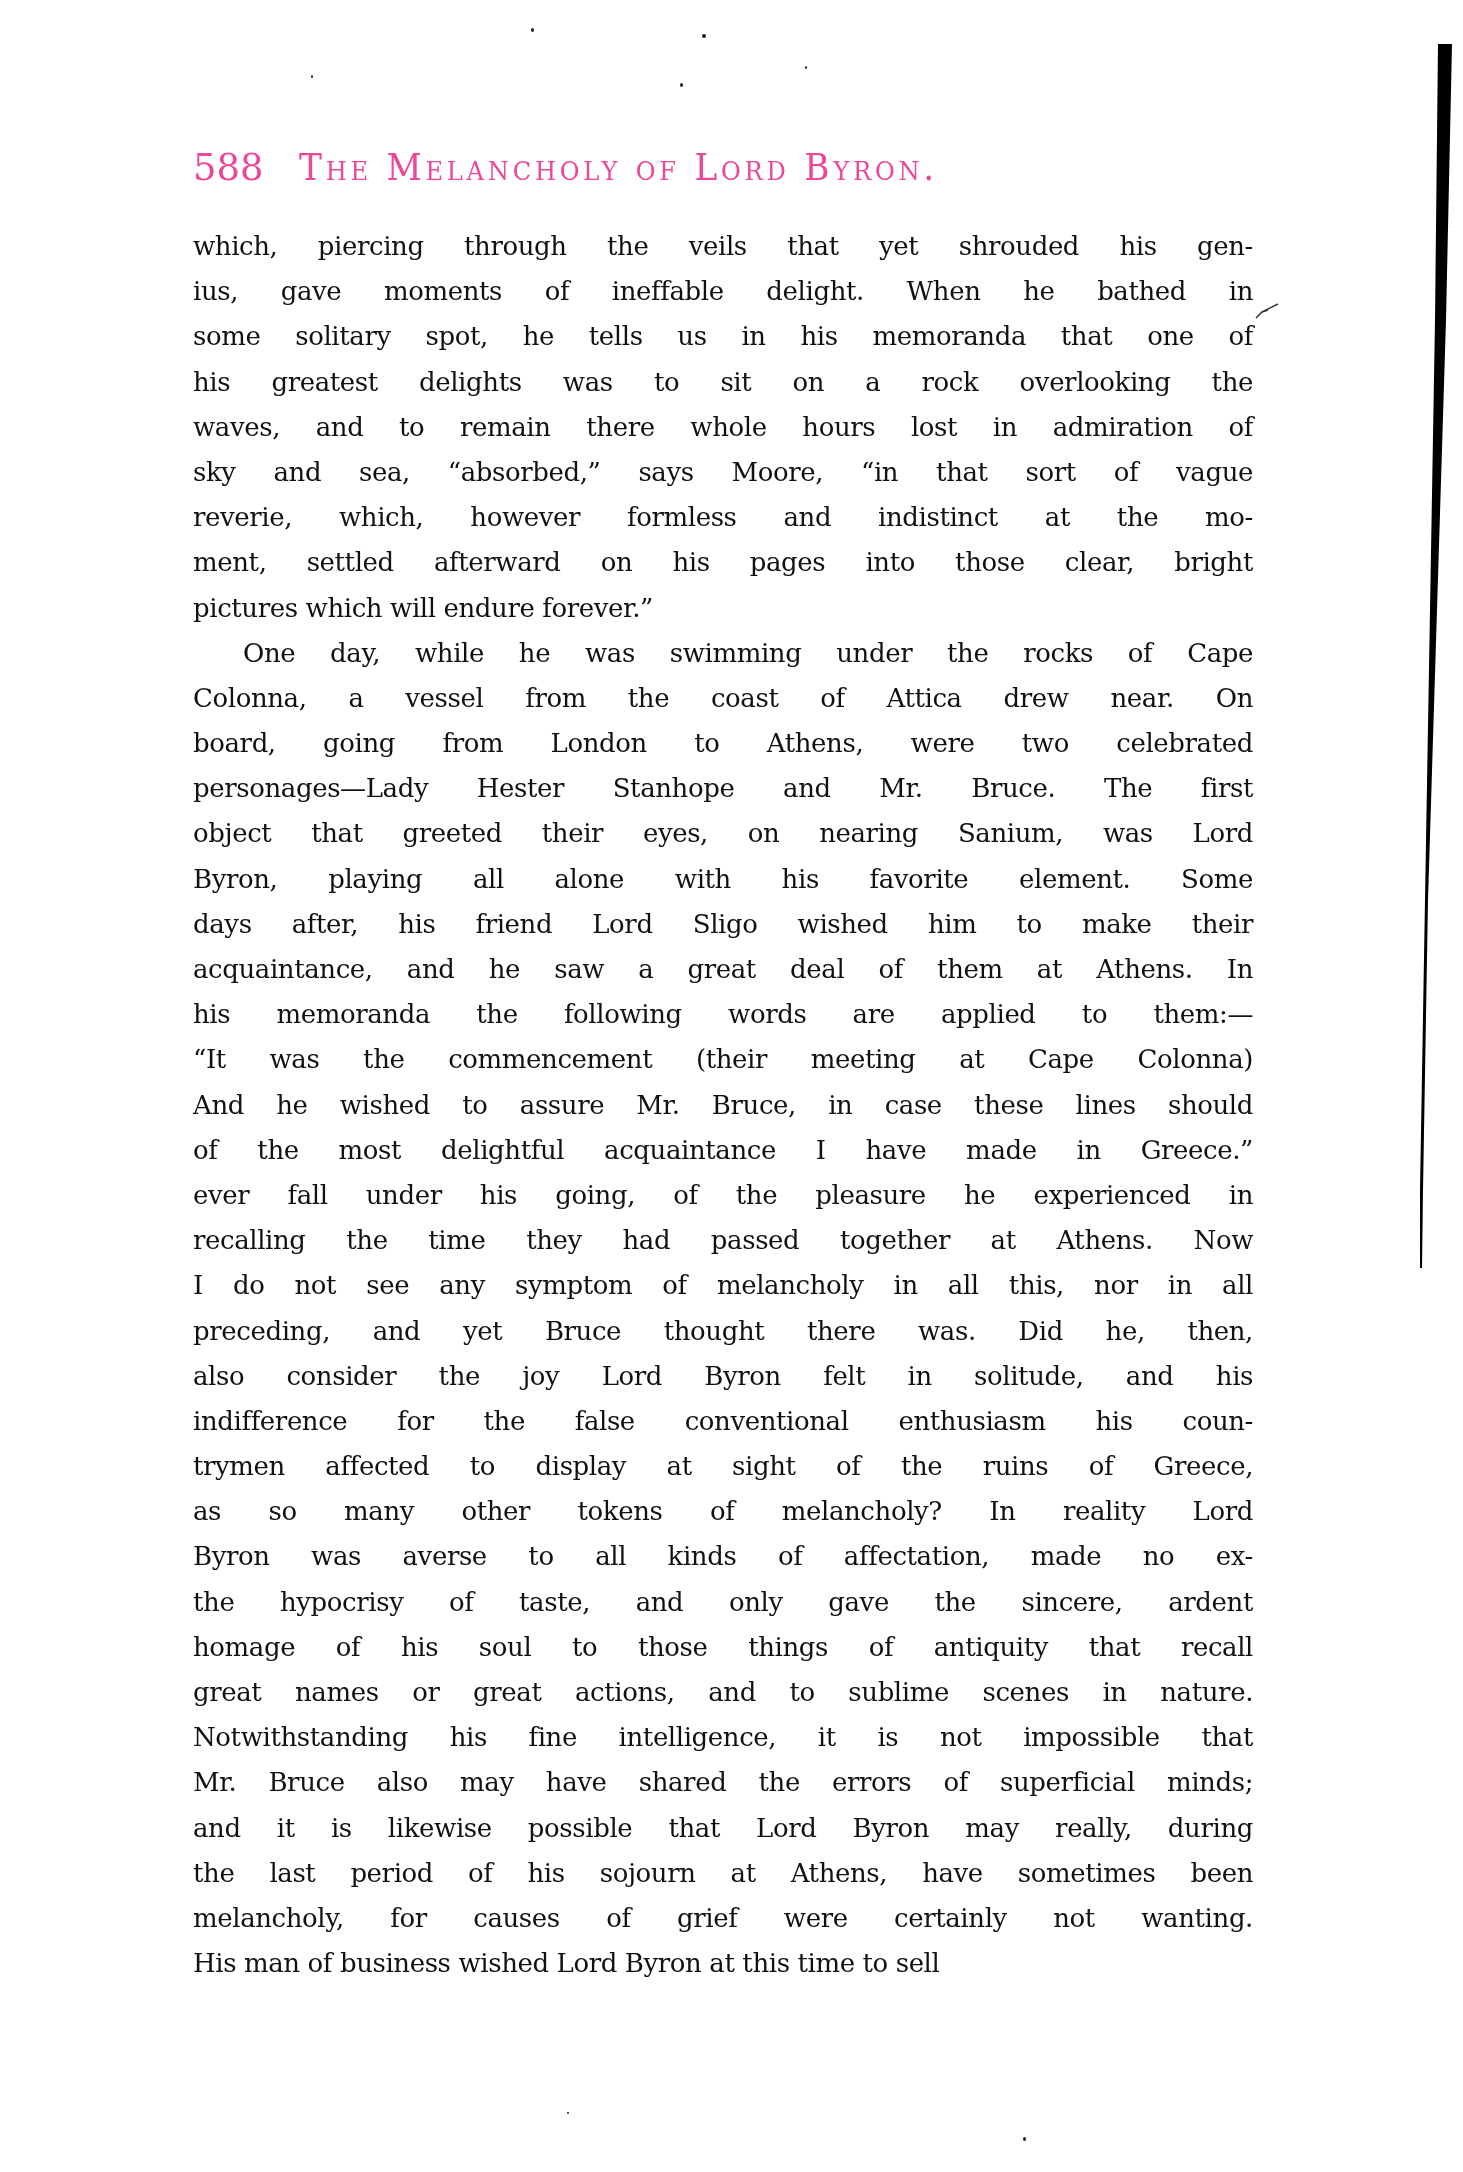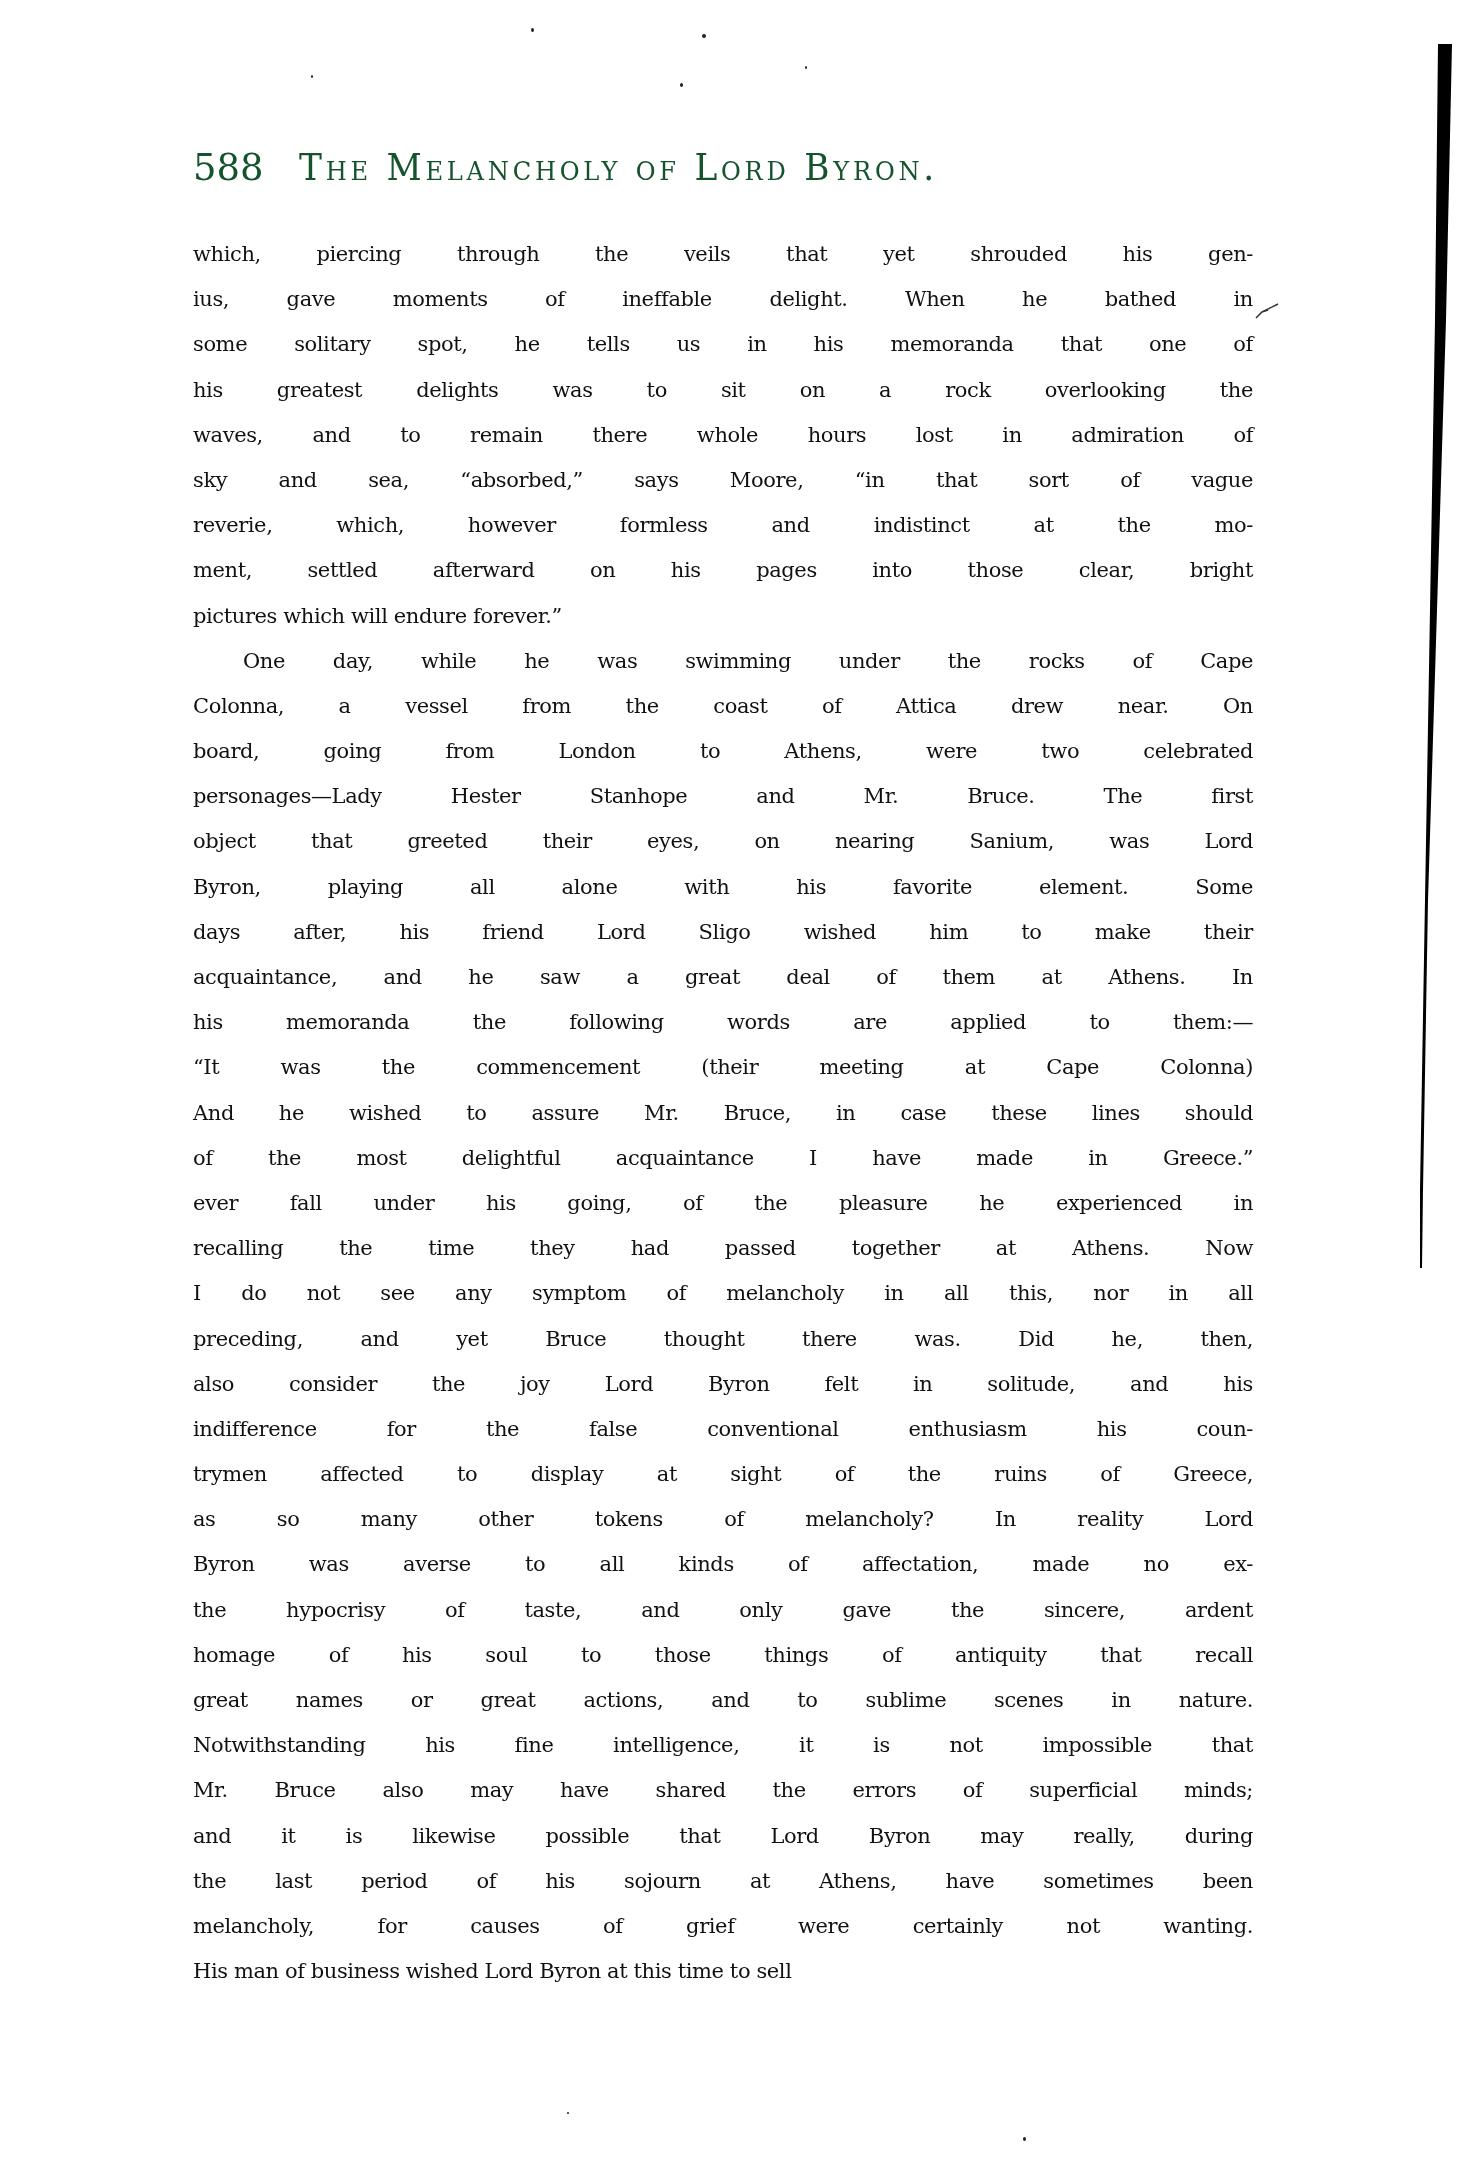--- a/index.html
+++ b/index.html
@@ -22,43 +22,43 @@
       background: #ffffff;
     }
     .running-head {
       position: absolute;
       left: 193px;
       top: 146px;
       width: 960px;
       height: 50px;
       white-space: nowrap;
       font-family: "DejaVu Serif", serif;
-      color: #14532d;
+      color: #ec4899;
     }
     .running-head .page-number {
       font-size: 37px;
       display: inline-block;
       margin-right: 30px;
       letter-spacing: 0px;
     }
     .running-head .title {
       font-size: 37px;
       font-variant: small-caps;
       letter-spacing: 4px;
       display: inline-block;
       transform: scaleX(0.93);
       transform-origin: left center;
     }
     .body-text {
       position: absolute;
       left: 193px;
-      top: 232px;
+      top: 224px;
       width: 1060px;
       font-family: "DejaVu Serif", serif;
-      font-size: 21px;
+      font-size: 26px;
       line-height: 45.2px;
       color: #111;
     }
     .line {
       display: block;
       height: 45.2px;
       white-space: nowrap;
       text-align: justify;
       text-align-last: justify;
       letter-spacing: -0.4px;

